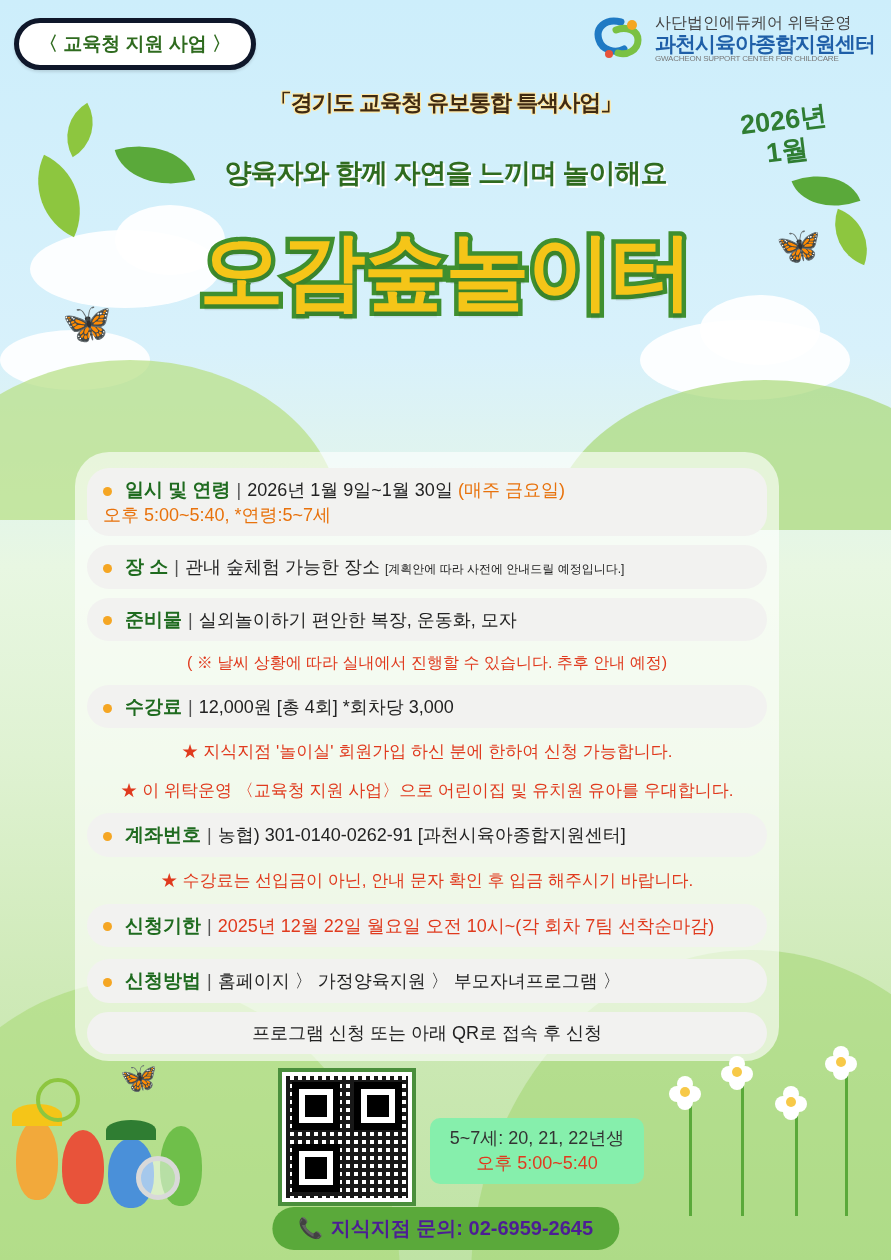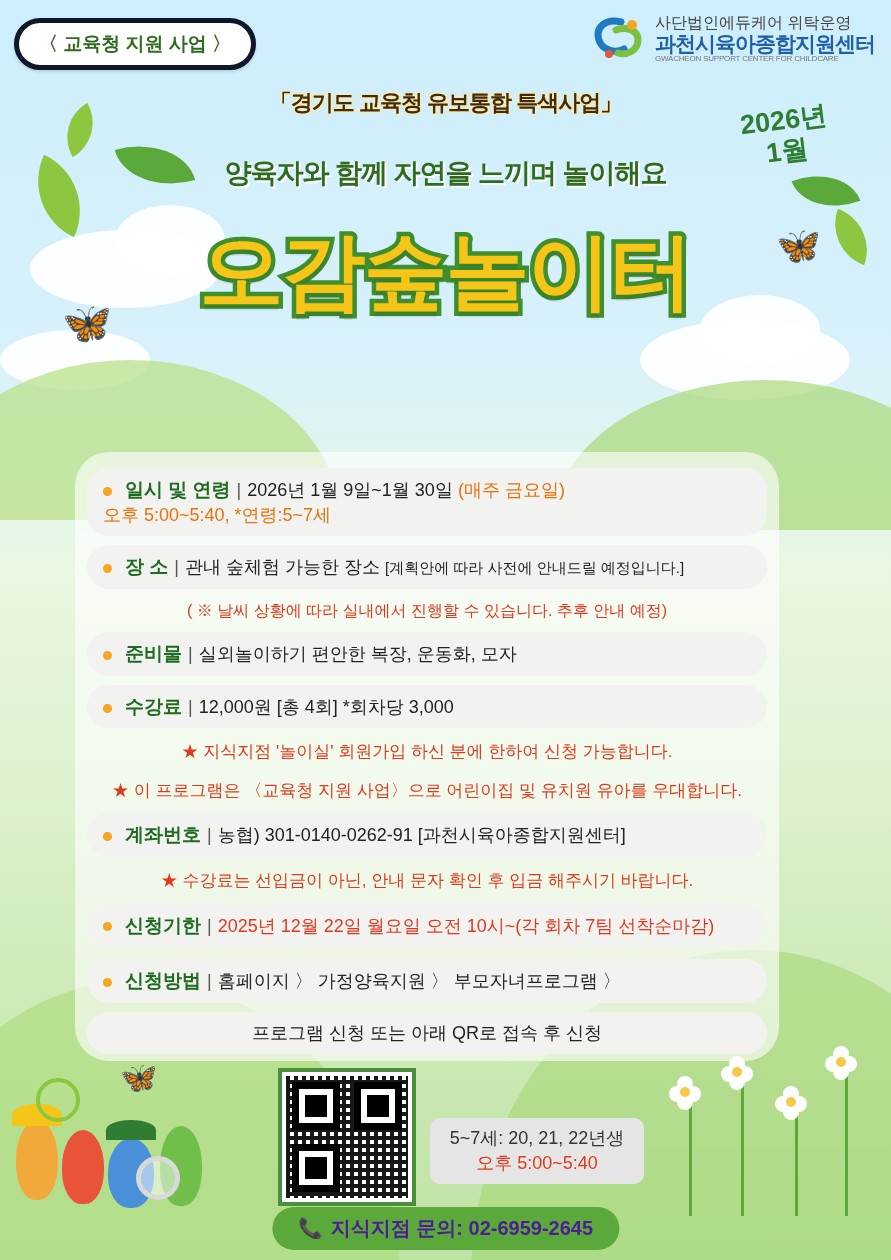--- a/index.html
+++ b/index.html
@@ -70,37 +70,37 @@
     font-size:18px;color:#222;line-height:1.35;
   }
   .row.plain{background:transparent;padding:2px 16px;text-align:center;}
   .row.center{text-align:center;}
   .dot{display:inline-block;width:9px;height:9px;border-radius:50%;
        background:#f5a623;margin-right:8px;vertical-align:middle;}
   .lbl{font-weight:bold;color:#1f6b1f;font-size:19px;}
   .sep{color:#555;margin:0 6px;}
   .orange{color:#e8720c;}
   .red{color:#e03a1e;}
-  .smaller{font-size:15px;}
+  .smaller{font-size:12px;}
   .starline{text-align:center;font-size:17px;color:#e03a1e;line-height:1.5;}
 
   
   .qr-wrap{position:absolute;left:278px;top:1068px;width:138px;height:138px;
            background:#fff;border:4px solid #4a8f3c;padding:4px;box-sizing:border-box;}
   .qr{width:100%;height:100%;
       background-image:
         repeating-linear-gradient(90deg,#000 0 4px,transparent 4px 8px),
         repeating-linear-gradient(0deg,#000 0 4px,transparent 4px 8px);
       background-size:8px 8px;opacity:.9;}
   .qr-eye{position:absolute;width:34px;height:34px;border:7px solid #000;background:#fff;}
   .qr-eye i{position:absolute;inset:6px;background:#000;display:block;}
 
   .note-box{
     position:absolute;left:430px;top:1118px;width:206px;
-    background:#e5e5e5;border-radius:10px;text-align:center;
+    background:#86efac;border-radius:10px;text-align:center;
     padding:8px 4px;font-size:18px;color:#333;line-height:1.4;
   }
   .note-box .r{color:#e03a1e;}
 
   
   .footer{
     position:absolute;left:50%;transform:translateX(-50%);bottom:10px;
     background:#5aa93a;color:#4c1d95;border-radius:24px;
     padding:8px 26px;font-size:20px;font-weight:bold;white-space:nowrap;
   }
@@ -172,34 +172,34 @@
     <span class="lbl">일시 및 연령</span><span class="sep">|</span><span>2026년 1월 9일~1월 30일</span>
     <span class="orange">(매주 금요일)</span>
     <div style="text-align:left;" class="orange">오후 5:00~5:40, *연령:5~7세</div>
   </div>
 
   <div class="row">
     <span class="dot"></span>
     <span class="lbl">장   소</span><span class="sep">|</span><span>관내 숲체험 가능한 장소</span>
     <span class="smaller">[계획안에 따라 사전에 안내드릴 예정입니다.]</span>
   </div>
+  <div class="row" style="margin-top:6px;">
+    <span class="dot"></span>
+    <span class="lbl">준비물</span><span class="sep">|</span><span>실외놀이하기 편안한 복장, 운동화, 모자</span>
+  </div>
+
   <div class="row plain red" style="font-size:16px;">( ※ 날씨 상황에 따라 실내에서 진행할 수 있습니다. 추후 안내 예정)</div>
 
-  <div class="row" style="margin-top:6px;">
-    <span class="dot"></span>
-    <span class="lbl">준비물</span><span class="sep">|</span><span>실외놀이하기 편안한 복장, 운동화, 모자</span>
-  </div>
-
   <div class="row">
     <span class="dot"></span>
     <span class="lbl">수강료</span><span class="sep">|</span><span>12,000원 [총 4회]  *회차당 3,000</span>
   </div>
 
   <div class="row plain starline">★ 지식지점 '놀이실' 회원가입 하신 분에 한하여 신청 가능합니다.</div>
-  <div class="row plain starline" style="margin-bottom:8px;">★ 이 프로그램은 〈교육청 지원 사업〉으로 어린이집 및 유치원 유아를 우대합니다.</div>
+  <div class="row plain starline" style="margin-bottom:8px;">★ 이 위탁운영 〈교육청 지원 사업〉으로 어린이집 및 유치원 유아를 우대합니다.</div>
 
   <div class="row">
     <span class="dot"></span>
     <span class="lbl">계좌번호</span><span class="sep">|</span><span>농협) 301-0140-0262-91 [과천시육아종합지원센터]</span>
   </div>
 
   <div class="row plain starline" style="margin-bottom:8px;">★ 수강료는 선입금이 아닌, 안내 문자 확인 후 입금 해주시기 바랍니다.</div>
 
   <div class="row">
     <span class="dot"></span>

